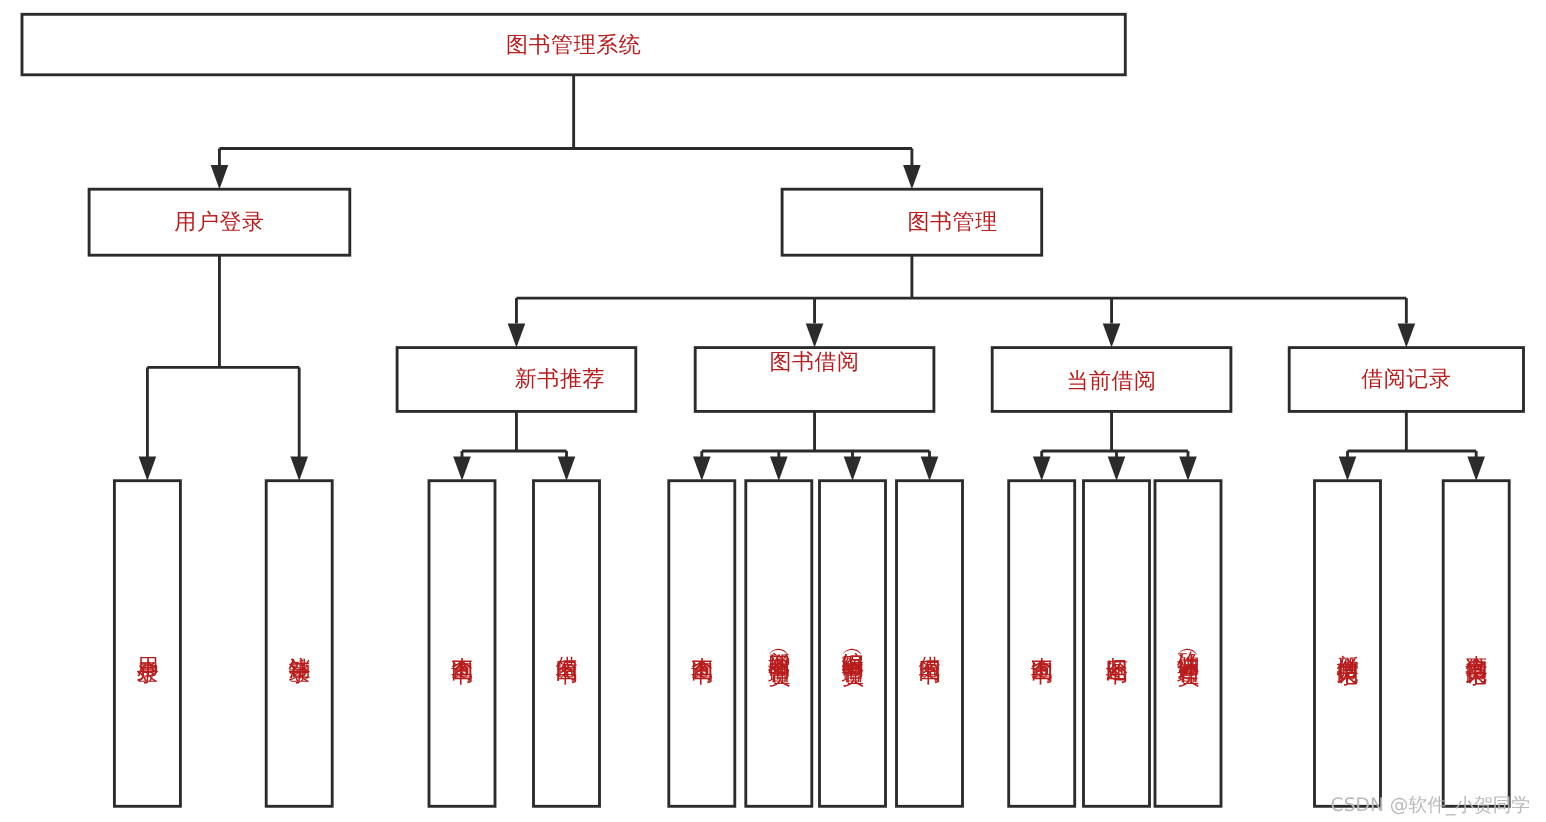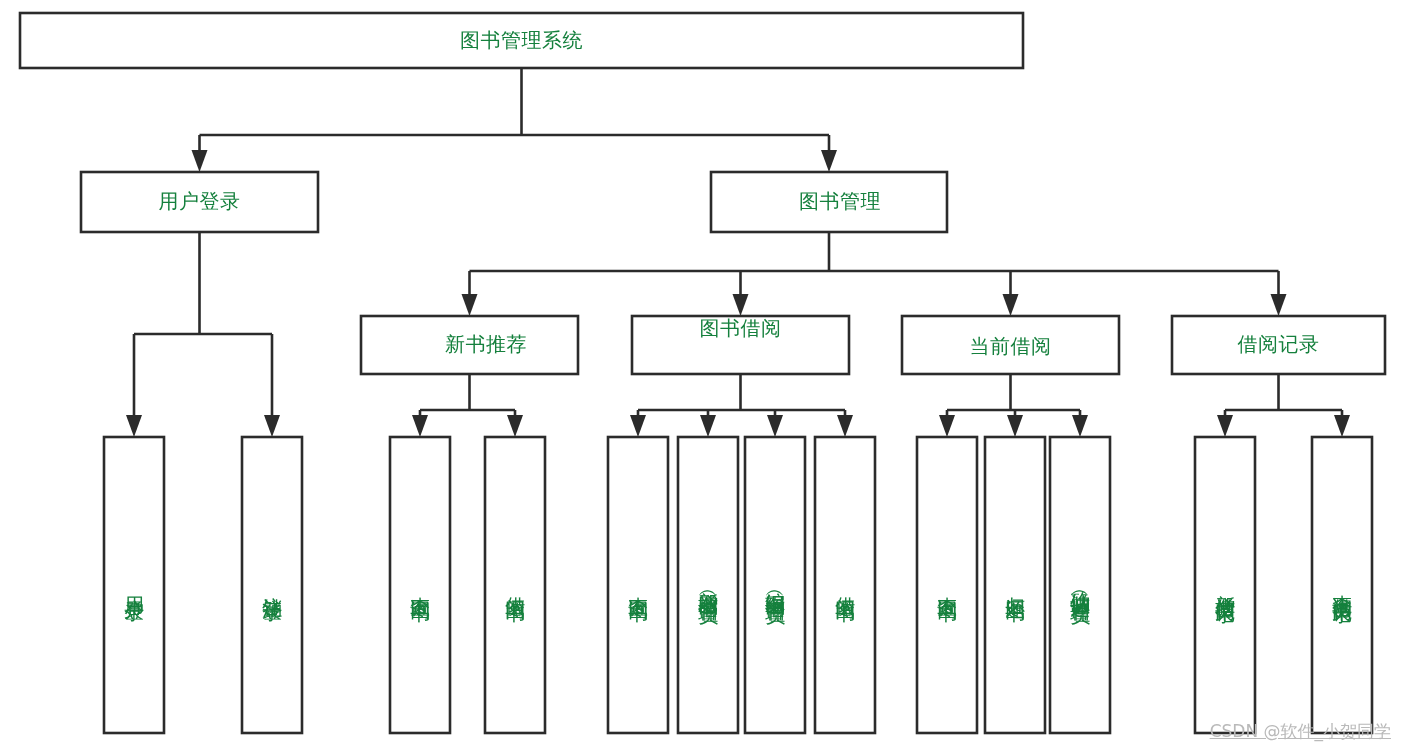--- a/index.html
+++ b/index.html
@@ -40,21 +40,21 @@
   }
   .arrow-head {
     fill: #2b2b2b;
     stroke: none;
   }
   .node-label {
     position: absolute;
     display: flex;
     align-items: center;
     justify-content: center;
-    color: #15803d;
+    color: #b91c1c;
     font-family: "DejaVu Sans", "Liberation Sans", sans-serif;
     font-size: 20px;
     line-height: 1.08;
     letter-spacing: 0.5px;
     white-space: nowrap;
     pointer-events: none;
   }
   .node-label.vertical {
     writing-mode: vertical-rl;
     text-orientation: upright;
@@ -63,21 +63,20 @@
   }
   .watermark {
     position: absolute;
     right: 14px;
     bottom: 4px;
     font-family: "DejaVu Sans", "Liberation Sans", sans-serif;
     font-size: 17px;
     color: #b9b9b9;
     white-space: nowrap;
     pointer-events: none;
-    text-decoration: underline;
   }
 </style>
 </head>
 <body>
 
 <div id="diagram-root">
 
   <svg id="tree-svg" viewBox="0 0 1405 747" xmlns="http://www.w3.org/2000/svg">
     <g id="boxes-layer">
         <rect x="20" y="13" width="1003" height="55" class="node-rect"></rect>
@@ -153,22 +152,22 @@
         <line x1="1225" y1="410" x2="1225" y2="417" class="connector"></line>
         <polygon points="1217,415 1233,415 1225,437" class="arrow-head"></polygon>
         <line x1="1342" y1="410" x2="1342" y2="417" class="connector"></line>
         <polygon points="1334,415 1350,415 1342,437" class="arrow-head"></polygon>
       </g>
   </svg>
 
   <div id="labels-layer">
       <div class="node-label" style="left: 20px; top: 13px; width: 1003px; height: 55px;">图书管理系统</div>
       <div class="node-label" style="left: 81px; top: 172px; width: 237px; height: 60px;">用户登录</div>
-      <div class="node-label" style="left: 722px; top: 172px; width: 236px; height: 60px;">图书管理</div>
-      <div class="node-label" style="left: 357px; top: 316px; width: 258px; height: 58px;">新书推荐</div>
+      <div class="node-label" style="left: 748px; top: 172px; width: 236px; height: 60px;">图书管理</div>
+      <div class="node-label" style="left: 380px; top: 316px; width: 258px; height: 58px;">新书推荐</div>
       <div class="node-label" style="left: 632px; top: 300px; width: 217px; height: 58px;">图书借阅</div>
       <div class="node-label" style="left: 902px; top: 316px; width: 217px; height: 62px;">当前借阅</div>
       <div class="node-label" style="left: 1172px; top: 316px; width: 213px; height: 58px; text-align: right;">借阅记录</div>
       <div class="node-label vertical" style="left: 104px; top: 437px; width: 60px; height: 296px;">用户登录</div>
       <div class="node-label vertical" style="left: 242px; top: 437px; width: 60px; height: 296px;">注销登录</div>
       <div class="node-label vertical" style="left: 390px; top: 437px; width: 60px; height: 296px;">查询图书</div>
       <div class="node-label vertical" style="left: 485px; top: 437px; width: 60px; height: 296px;">借阅图书</div>
       <div class="node-label vertical" style="left: 608px; top: 437px; width: 60px; height: 296px;">查询图书</div>
       <div class="node-label vertical" style="left: 678px; top: 437px; width: 60px; height: 296px;">新增图书（管理员）</div>
       <div class="node-label vertical" style="left: 745px; top: 437px; width: 60px; height: 296px;">编辑图书（管理员）</div>

